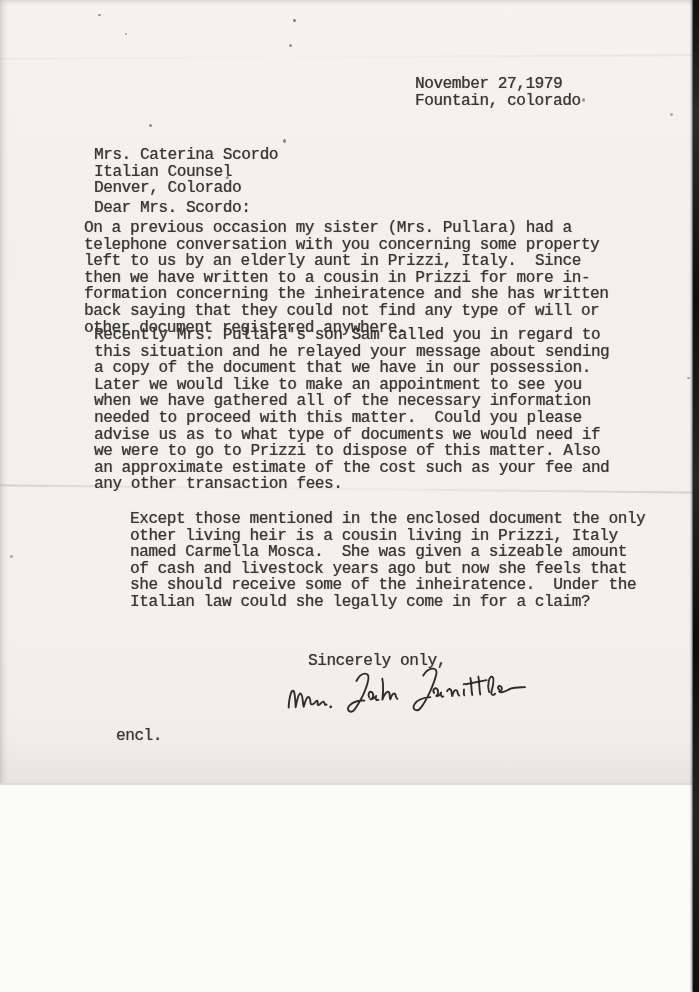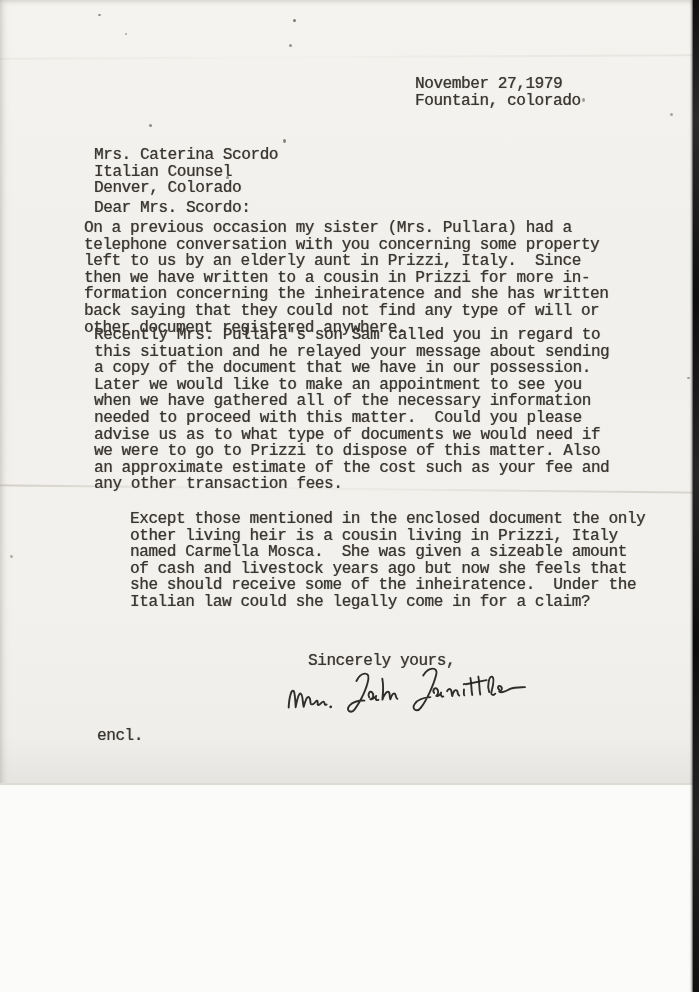--- a/index.html
+++ b/index.html
@@ -105,21 +105,21 @@
 any other transaction fees.</div>
 
   <div class="txt" style="left:94px;top:511px;margin-left:36px;">Except those mentioned in the enclosed document the only
 other living heir is a cousin living in Prizzi, Italy
 named Carmella Mosca.  She was given a sizeable amount
 of cash and livestock years ago but now she feels that
 she should receive some of the inheiratence.  Under the
 Italian law could she legally come in for a claim?</div>
 
 
-  <div class="txt" style="left:308px;top:653px;">Sincerely yours,</div>
+  <div class="txt" style="left:308px;top:653px;">Sincerely only,</div>
 
   <svg class="signature" width="265" height="56" viewBox="0 0 265 56" role="img" aria-label="Mrs. John Janittle">
 
     <path d="M7,38 C8,27 11,19 13,22 C14,24 14,33 14,38 C16,30 18,23 20,25 C22,27 21,34 22,38 C24,32 26,27 28,29 C30,31 28,36 30,36 C33,37 35,31 36,33 C37,35 35,37 37,37 C39,37 41,33 42,34 C44,35 42,38 45,37"></path>
     <path d="M49,39 c0.6,0 0.6,1 0,1 c-0.6,0 -0.6,-1 0,-1"></path>
 
     <path d="M76,15 C81,6 90,6 88,14 C86,23 79,36 73,43 C69,48 63,44 68,39 C71,36 78,34 83,35"></path>
     <path d="M88,32 C86,29 89,25 91,27 C93,29 92,34 89,34 C91,35 93,33 95,31 C94,33 94,36 97,35"></path>
     <path d="M102,14 C103,21 102,29 101,35 C103,30 106,26 108,28 C109,30 108,33 109,35 C110,32 112,28 114,30 C115,32 114,34 116,35"></path>
 
@@ -128,15 +128,15 @@
     <path d="M166,30 C167,28 169,27 170,29 C171,31 170,33 171,35 C172,31 174,28 176,30 C177,32 176,34 178,35"></path>
     <path d="M183,29 C183,31 182,33 183,35"></path>
     <path d="M183,24 l0.6,-0.4"></path>
     <path d="M190,18 C191,24 190,30 191,35"></path>
     <path d="M198,17 C199,23 198,29 199,35"></path>
     <path d="M185,24 L206,21"></path>
     <path d="M208,33 C206,26 209,16 212,18 C215,20 211,30 210,34 C210,36 212,37 214,35"></path>
     <path d="M218,31 C216,29 218,26 220,28 C222,30 220,33 218,33 C220,35 225,33 229,31 C234,29 240,30 244,30"></path>
   </svg>
 
-  <div class="txt" style="left:97px;top:728px;">encl.</div>
+  <div class="txt" style="left:116px;top:728px;">encl.</div>
 
 </div>
 
 </body></html>

